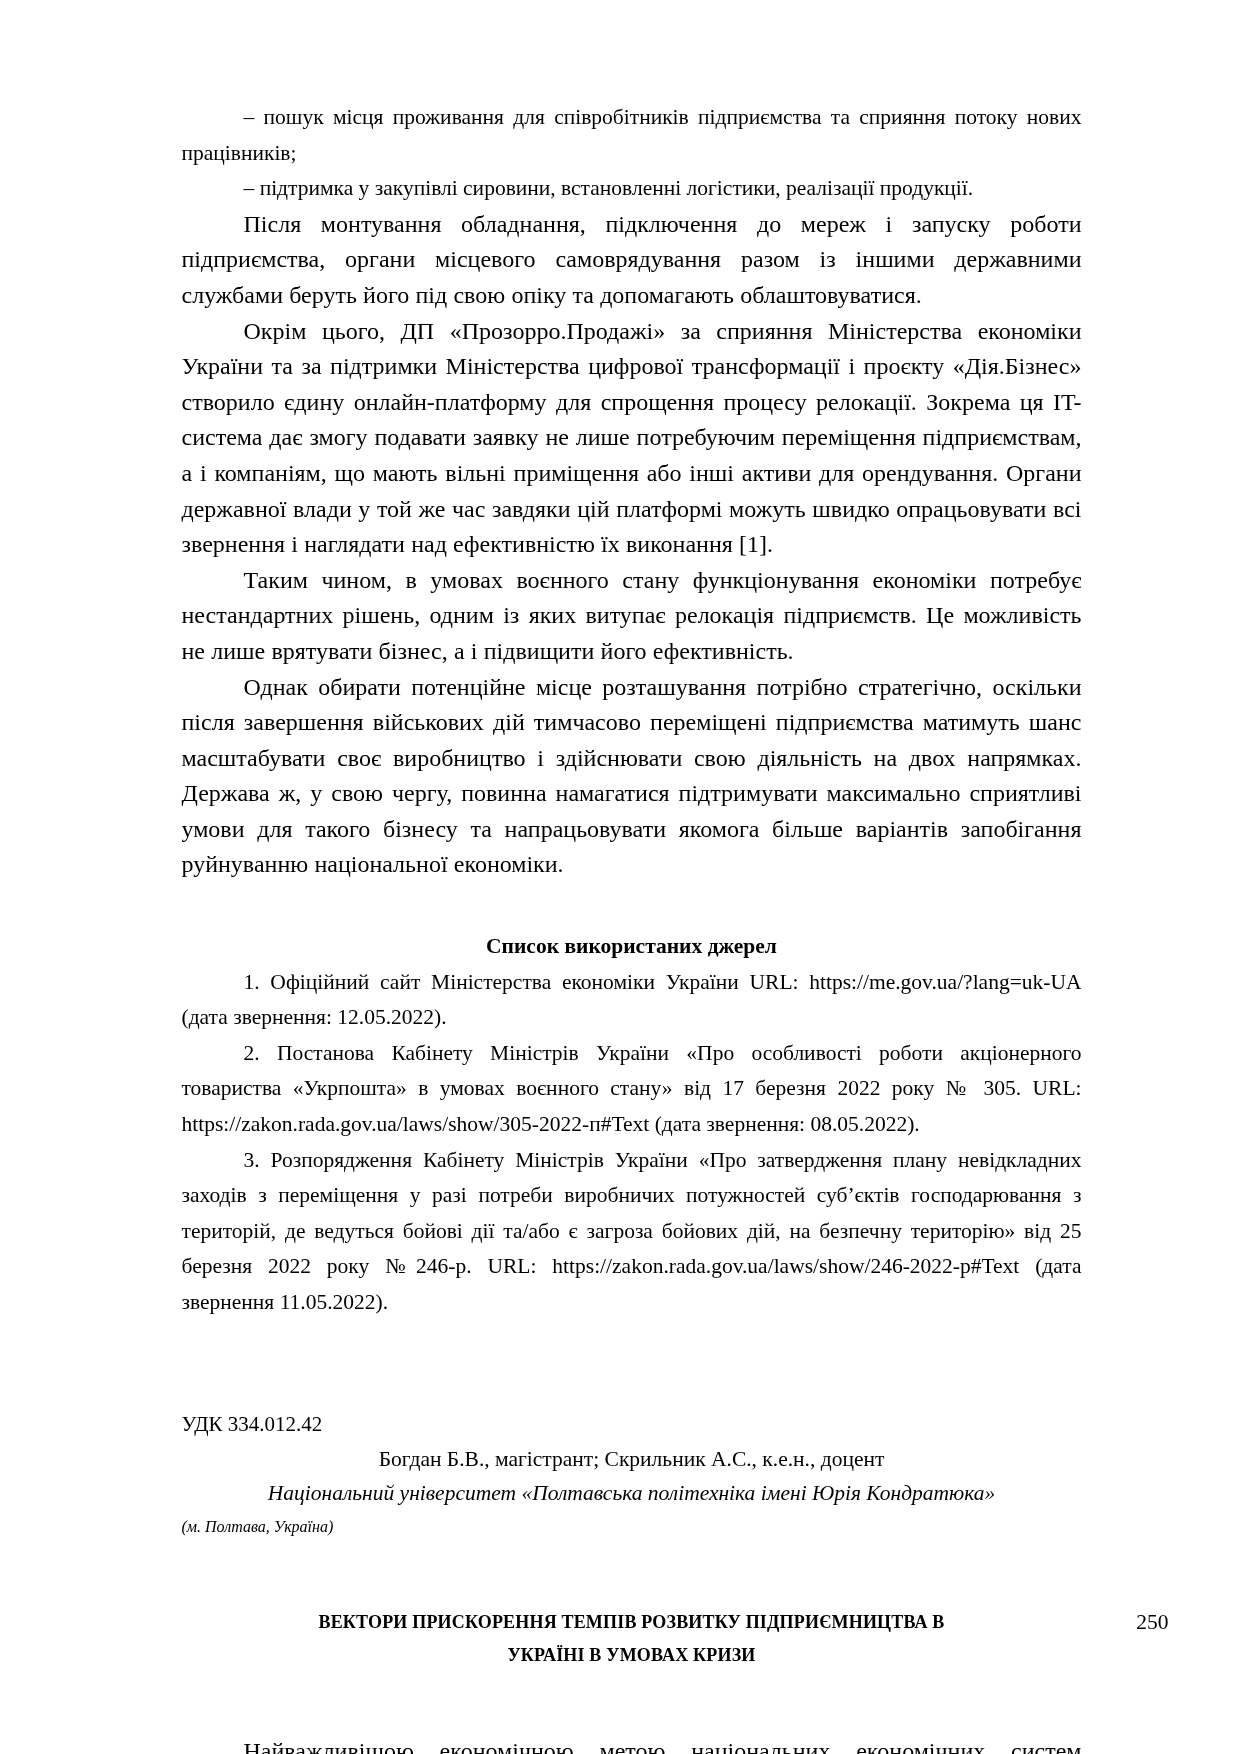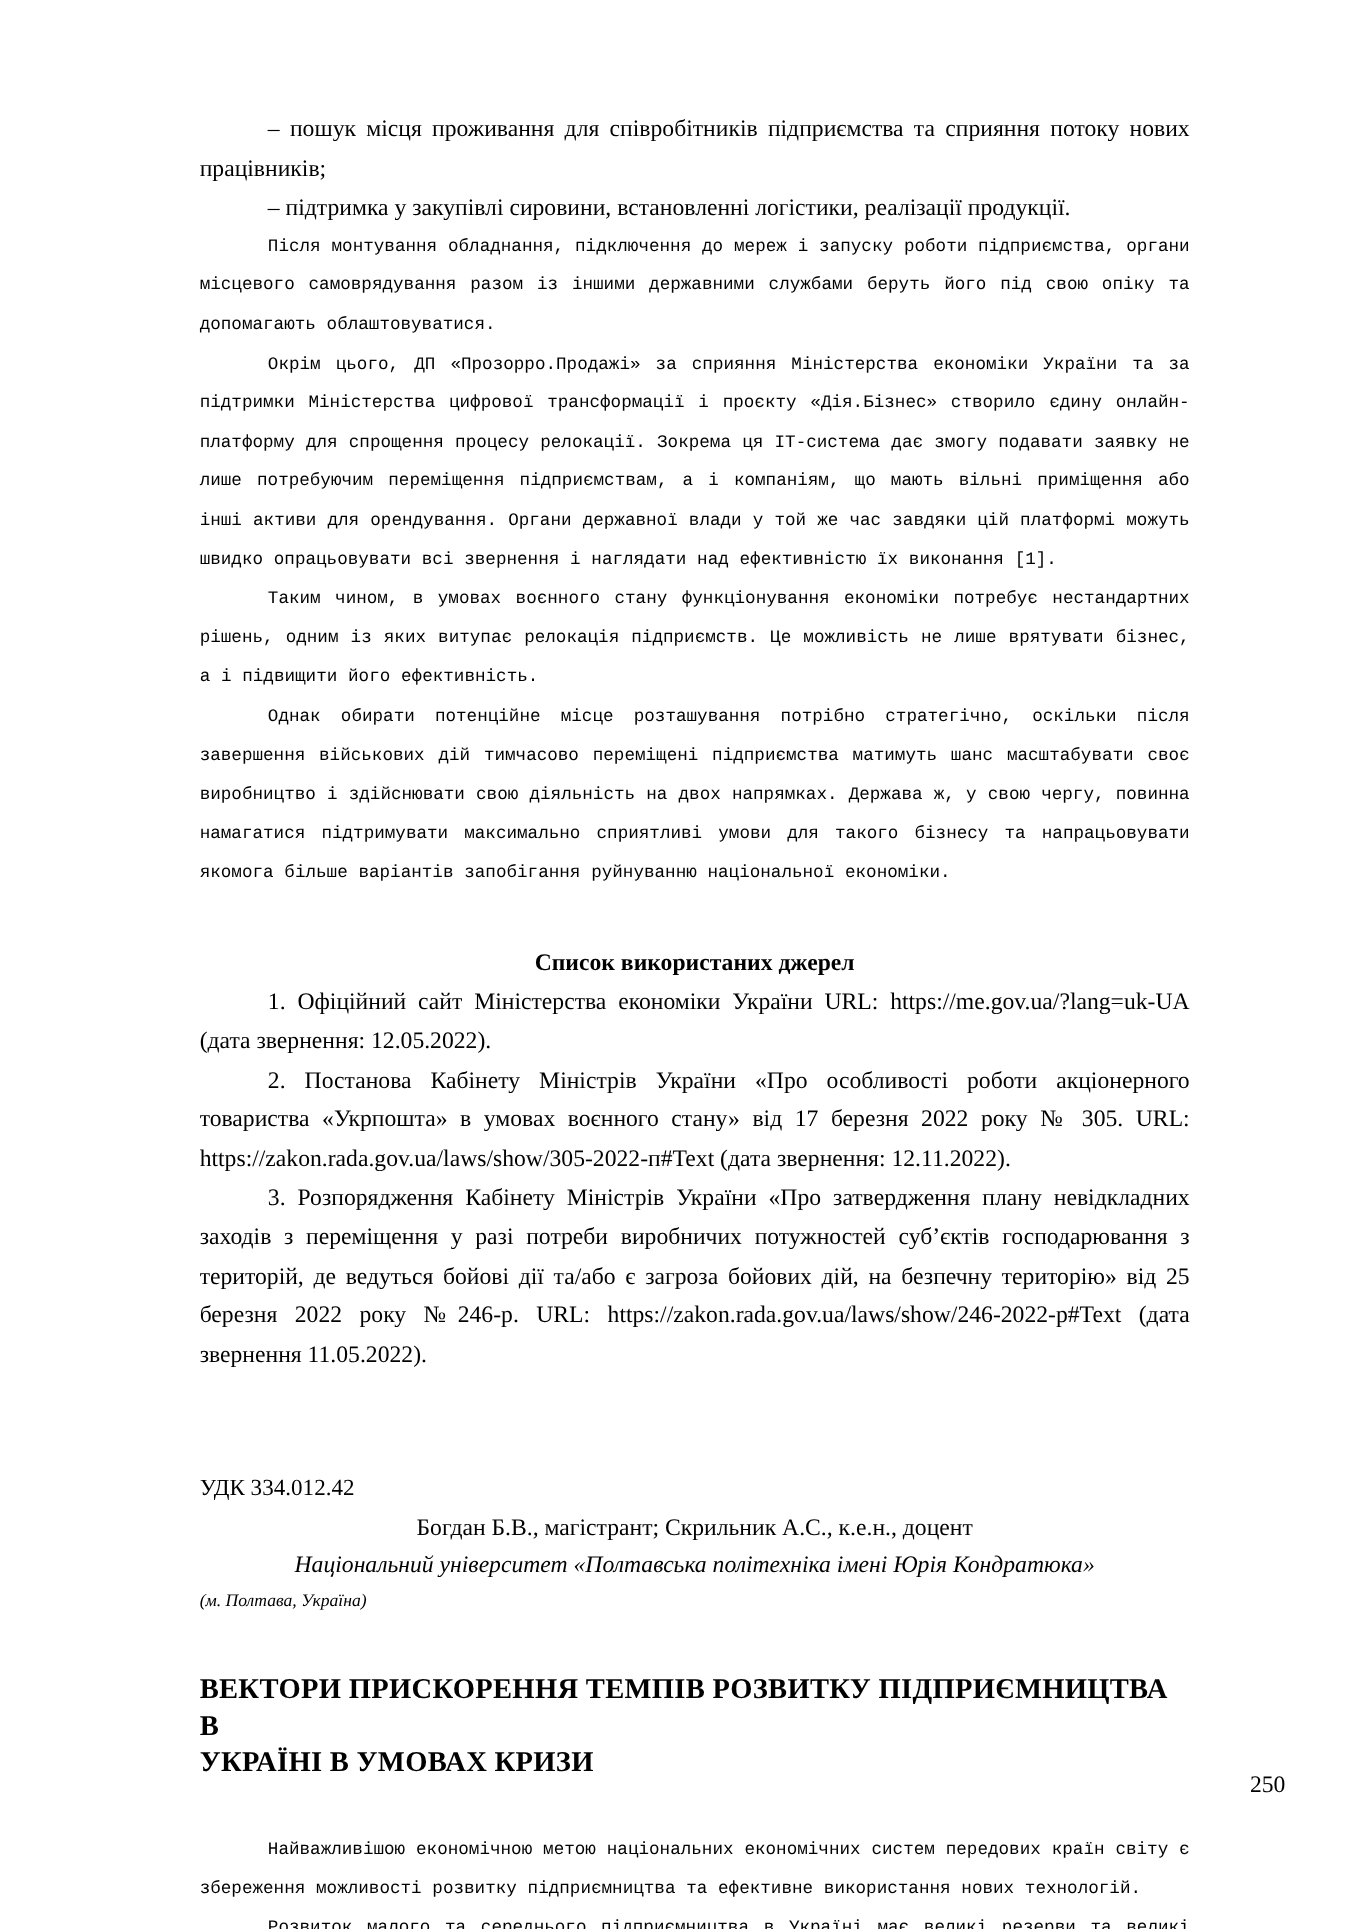--- a/index.html
+++ b/index.html
@@ -21,27 +21,26 @@
 
   .content {
     position: absolute;
     left: 110px;
     top: 100px;
     width: 900px;
   }
 
   p.body-par {
     margin: 0;
-    font-size: 16px;
+    font-size: 24px;
     line-height: 35.6px;
     text-align: justify;
     text-indent: 62px;
     hyphens: none;
     word-spacing: 0.01em;
-    font-family: Liberation Mono, monospace;
   }
 
   p.bullet-par {
     margin: 0;
     font-size: 21.5px;
     line-height: 35.6px;
     text-align: justify;
     text-indent: 62px;
   }
 
@@ -91,25 +90,25 @@
 
   p.city {
     margin: 0;
     font-size: 16px;
     line-height: 34px;
     text-indent: 0;
     font-style: italic;
   }
 
   h1.article-title {
-    margin: 0;
-    font-size: 26px;
+    margin: 16px;
+    font-size: 18px;
     line-height: 33px;
     font-weight: bold;
-    text-align: left;
+    text-align: center;
     text-indent: 0;
     letter-spacing: 0.01em;
   }
 
   .page-number {
     position: absolute;
     left: 0;
     right: 0;
     top: 1608px;
     text-align: right;
@@ -134,21 +133,21 @@
     <p class="body-par">Таким чином, в умовах воєнного стану функціонування економіки потребує нестандартних рішень, одним із яких витупає релокація підприємств. Це можливість не лише врятувати бізнес, а і підвищити його ефективність.</p>
 
     <p class="body-par">Однак обирати потенційне місце розташування потрібно стратегічно, оскільки після завершення військових дій тимчасово переміщені підприємства матимуть шанс масштабувати своє виробництво і здійснювати свою діяльність на двох напрямках. Держава ж, у свою чергу, повинна намагатися підтримувати максимально сприятливі умови для такого бізнесу та напрацьовувати якомога більше варіантів запобігання руйнуванню національної економіки.</p>
 
     <div class="spacer-medium"></div>
 
     <h2 class="section-heading">Список використаних джерел</h2>
 
     <p class="ref-item">1. Офіційний сайт Міністерства економіки України URL: https://me.gov.ua/?lang=uk-UA (дата звернення: 12.05.2022).</p>
 
-    <p class="ref-item">2. Постанова Кабінету Міністрів України «Про особливості роботи акціонерного товариства «Укрпошта» в умовах воєнного стану» від 17 березня 2022 року № 305. URL: https://zakon.rada.gov.ua/laws/show/305-2022-п#Text (дата звернення: 12.11.2022).</p>
+    <p class="ref-item">2. Постанова Кабінету Міністрів України «Про особливості роботи акціонерного товариства «Укрпошта» в умовах воєнного стану» від 17 березня 2022 року № 305. URL: https://zakon.rada.gov.ua/laws/show/305-2022-п#Text (дата звернення: 08.05.2022).</p>
 
     <p class="ref-item">3. Розпорядження Кабінету Міністрів України «Про затвердження плану невідкладних заходів з переміщення у разі потреби виробничих потужностей суб’єктів господарювання з територій, де ведуться бойові дії та/або є загроза бойових дій, на безпечну територію» від 25 березня 2022 року №246-р. URL: https://zakon.rada.gov.ua/laws/show/246-2022-р#Text (дата звернення 11.05.2022).</p>
 
     <div class="spacer-xl"></div>
 
     <p class="udk">УДК 334.012.42</p>
 
     <p class="authors">Богдан Б.В., магістрант; Скрильник А.С., к.е.н., доцент</p>
 
     <p class="affiliation">Національний університет «Полтавська політехніка імені Юрія Кондратюка»</p>

